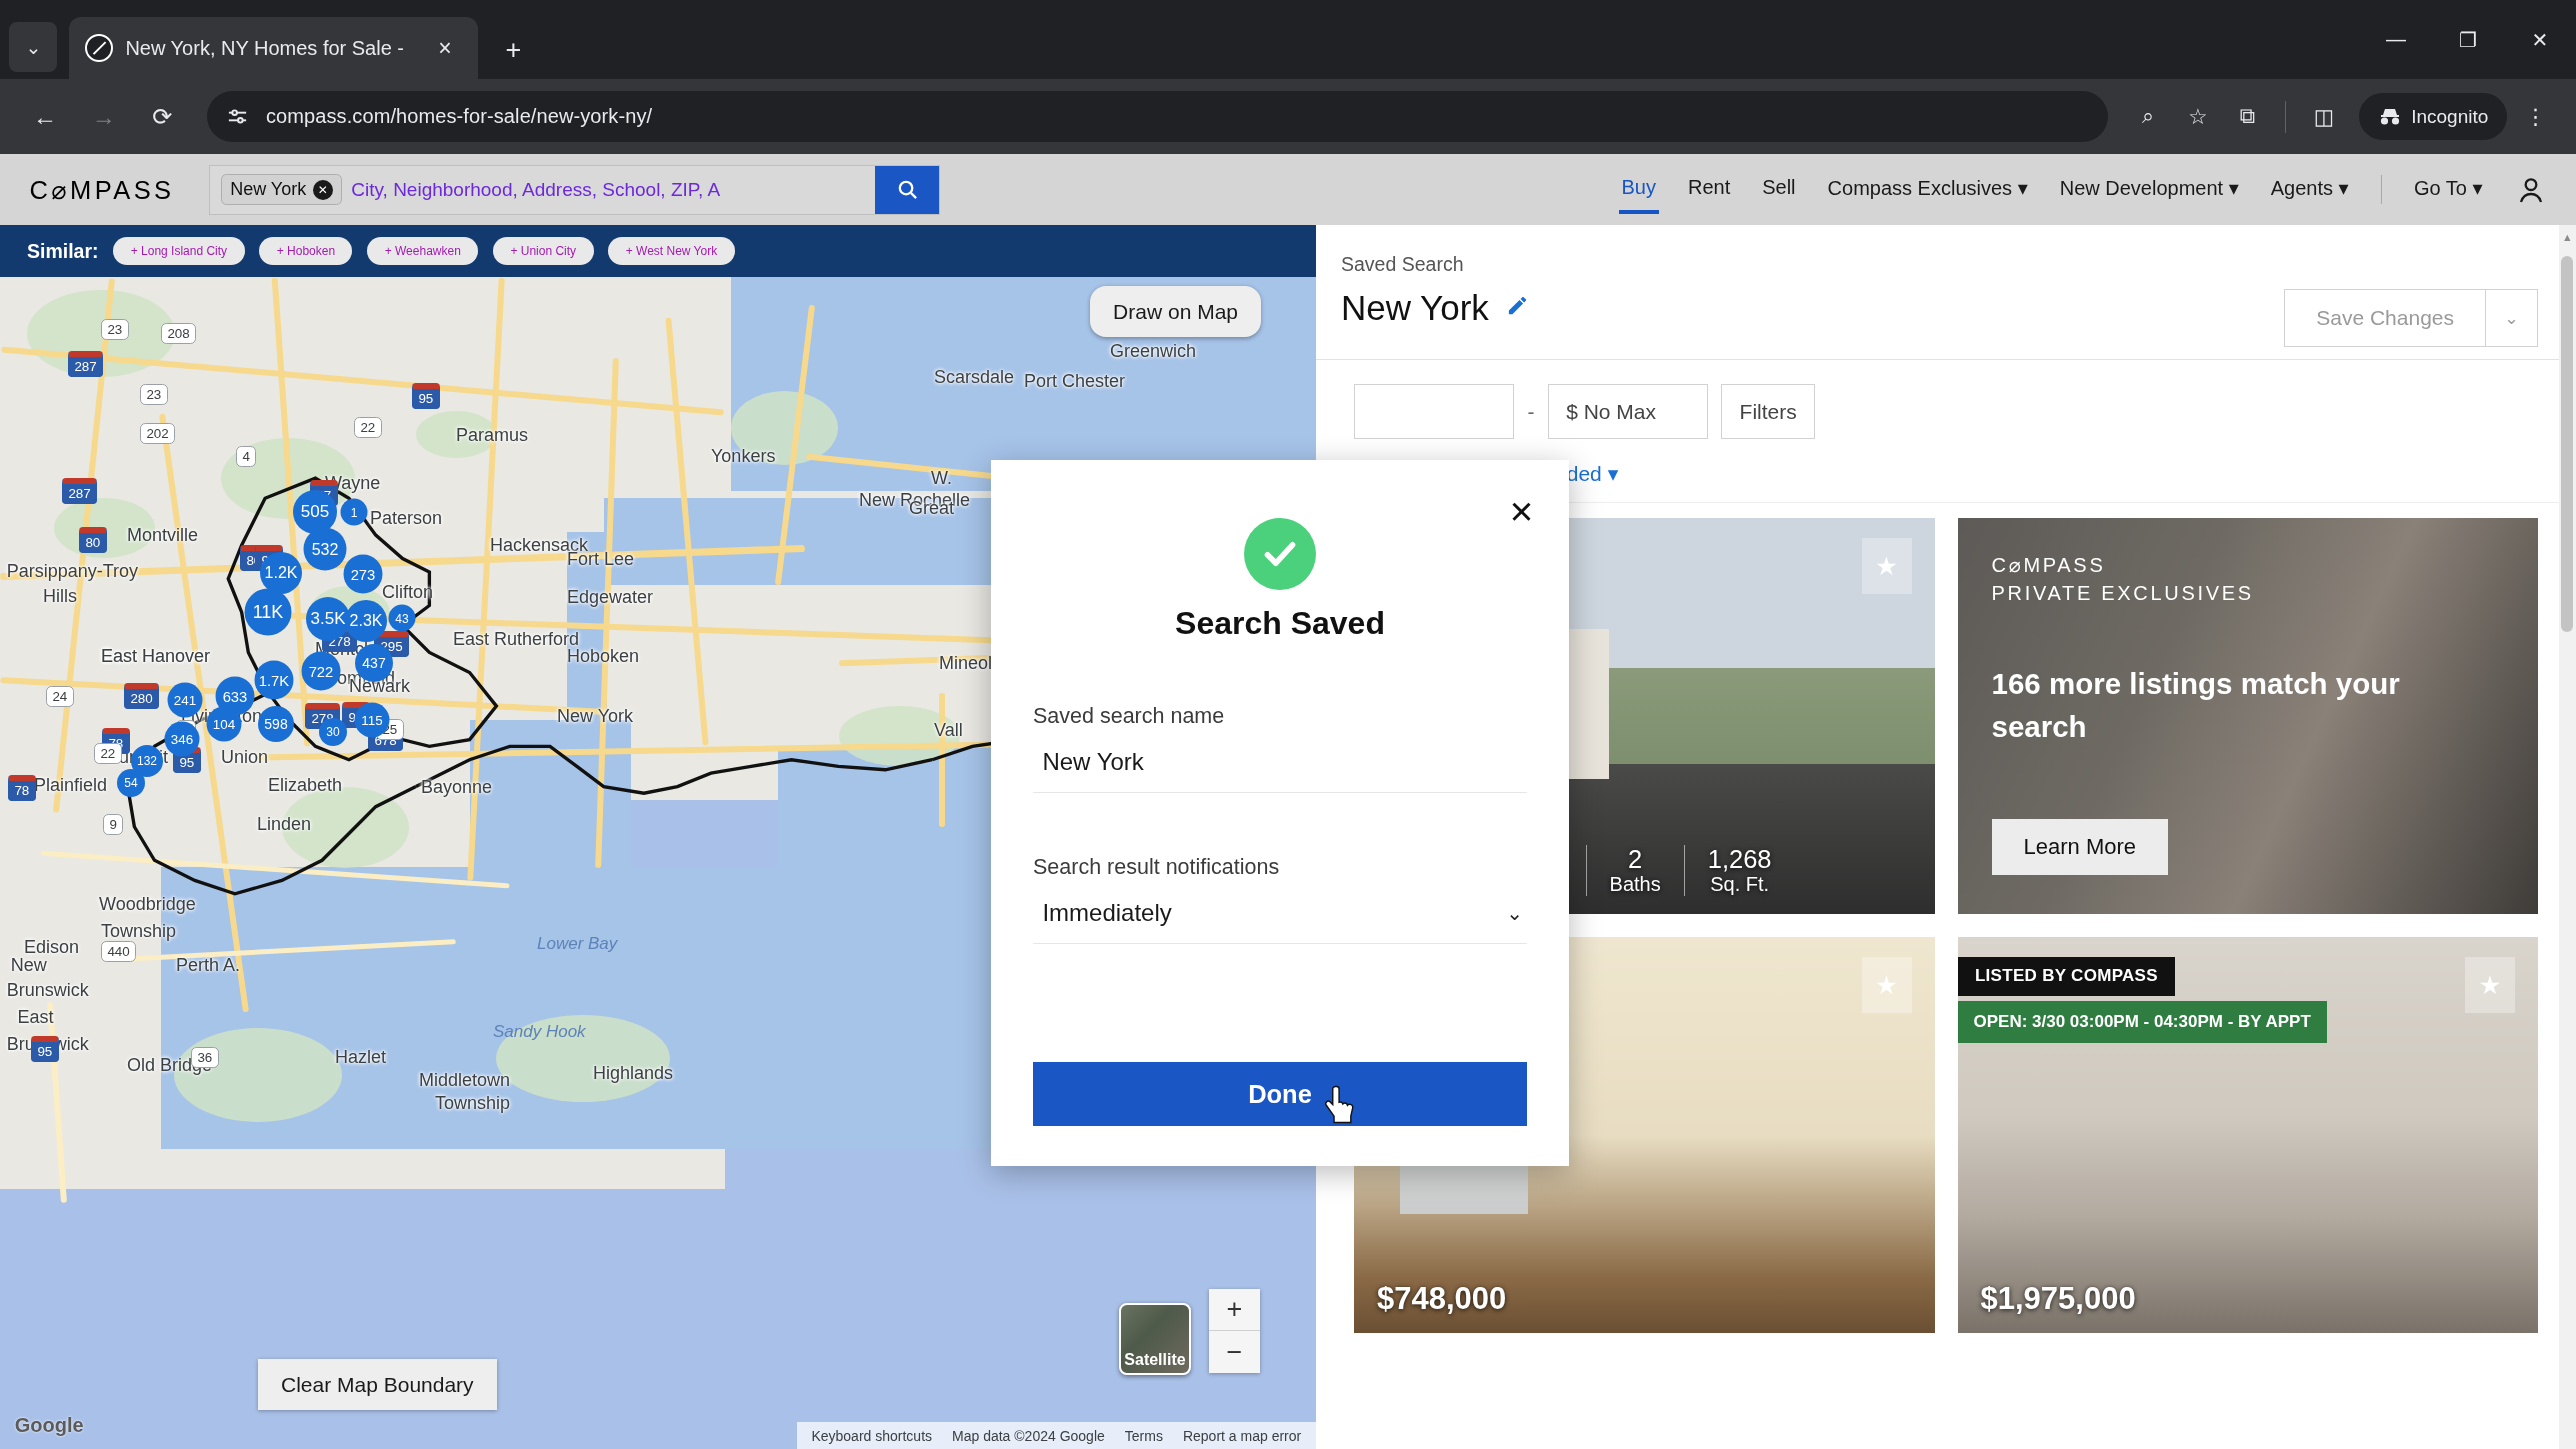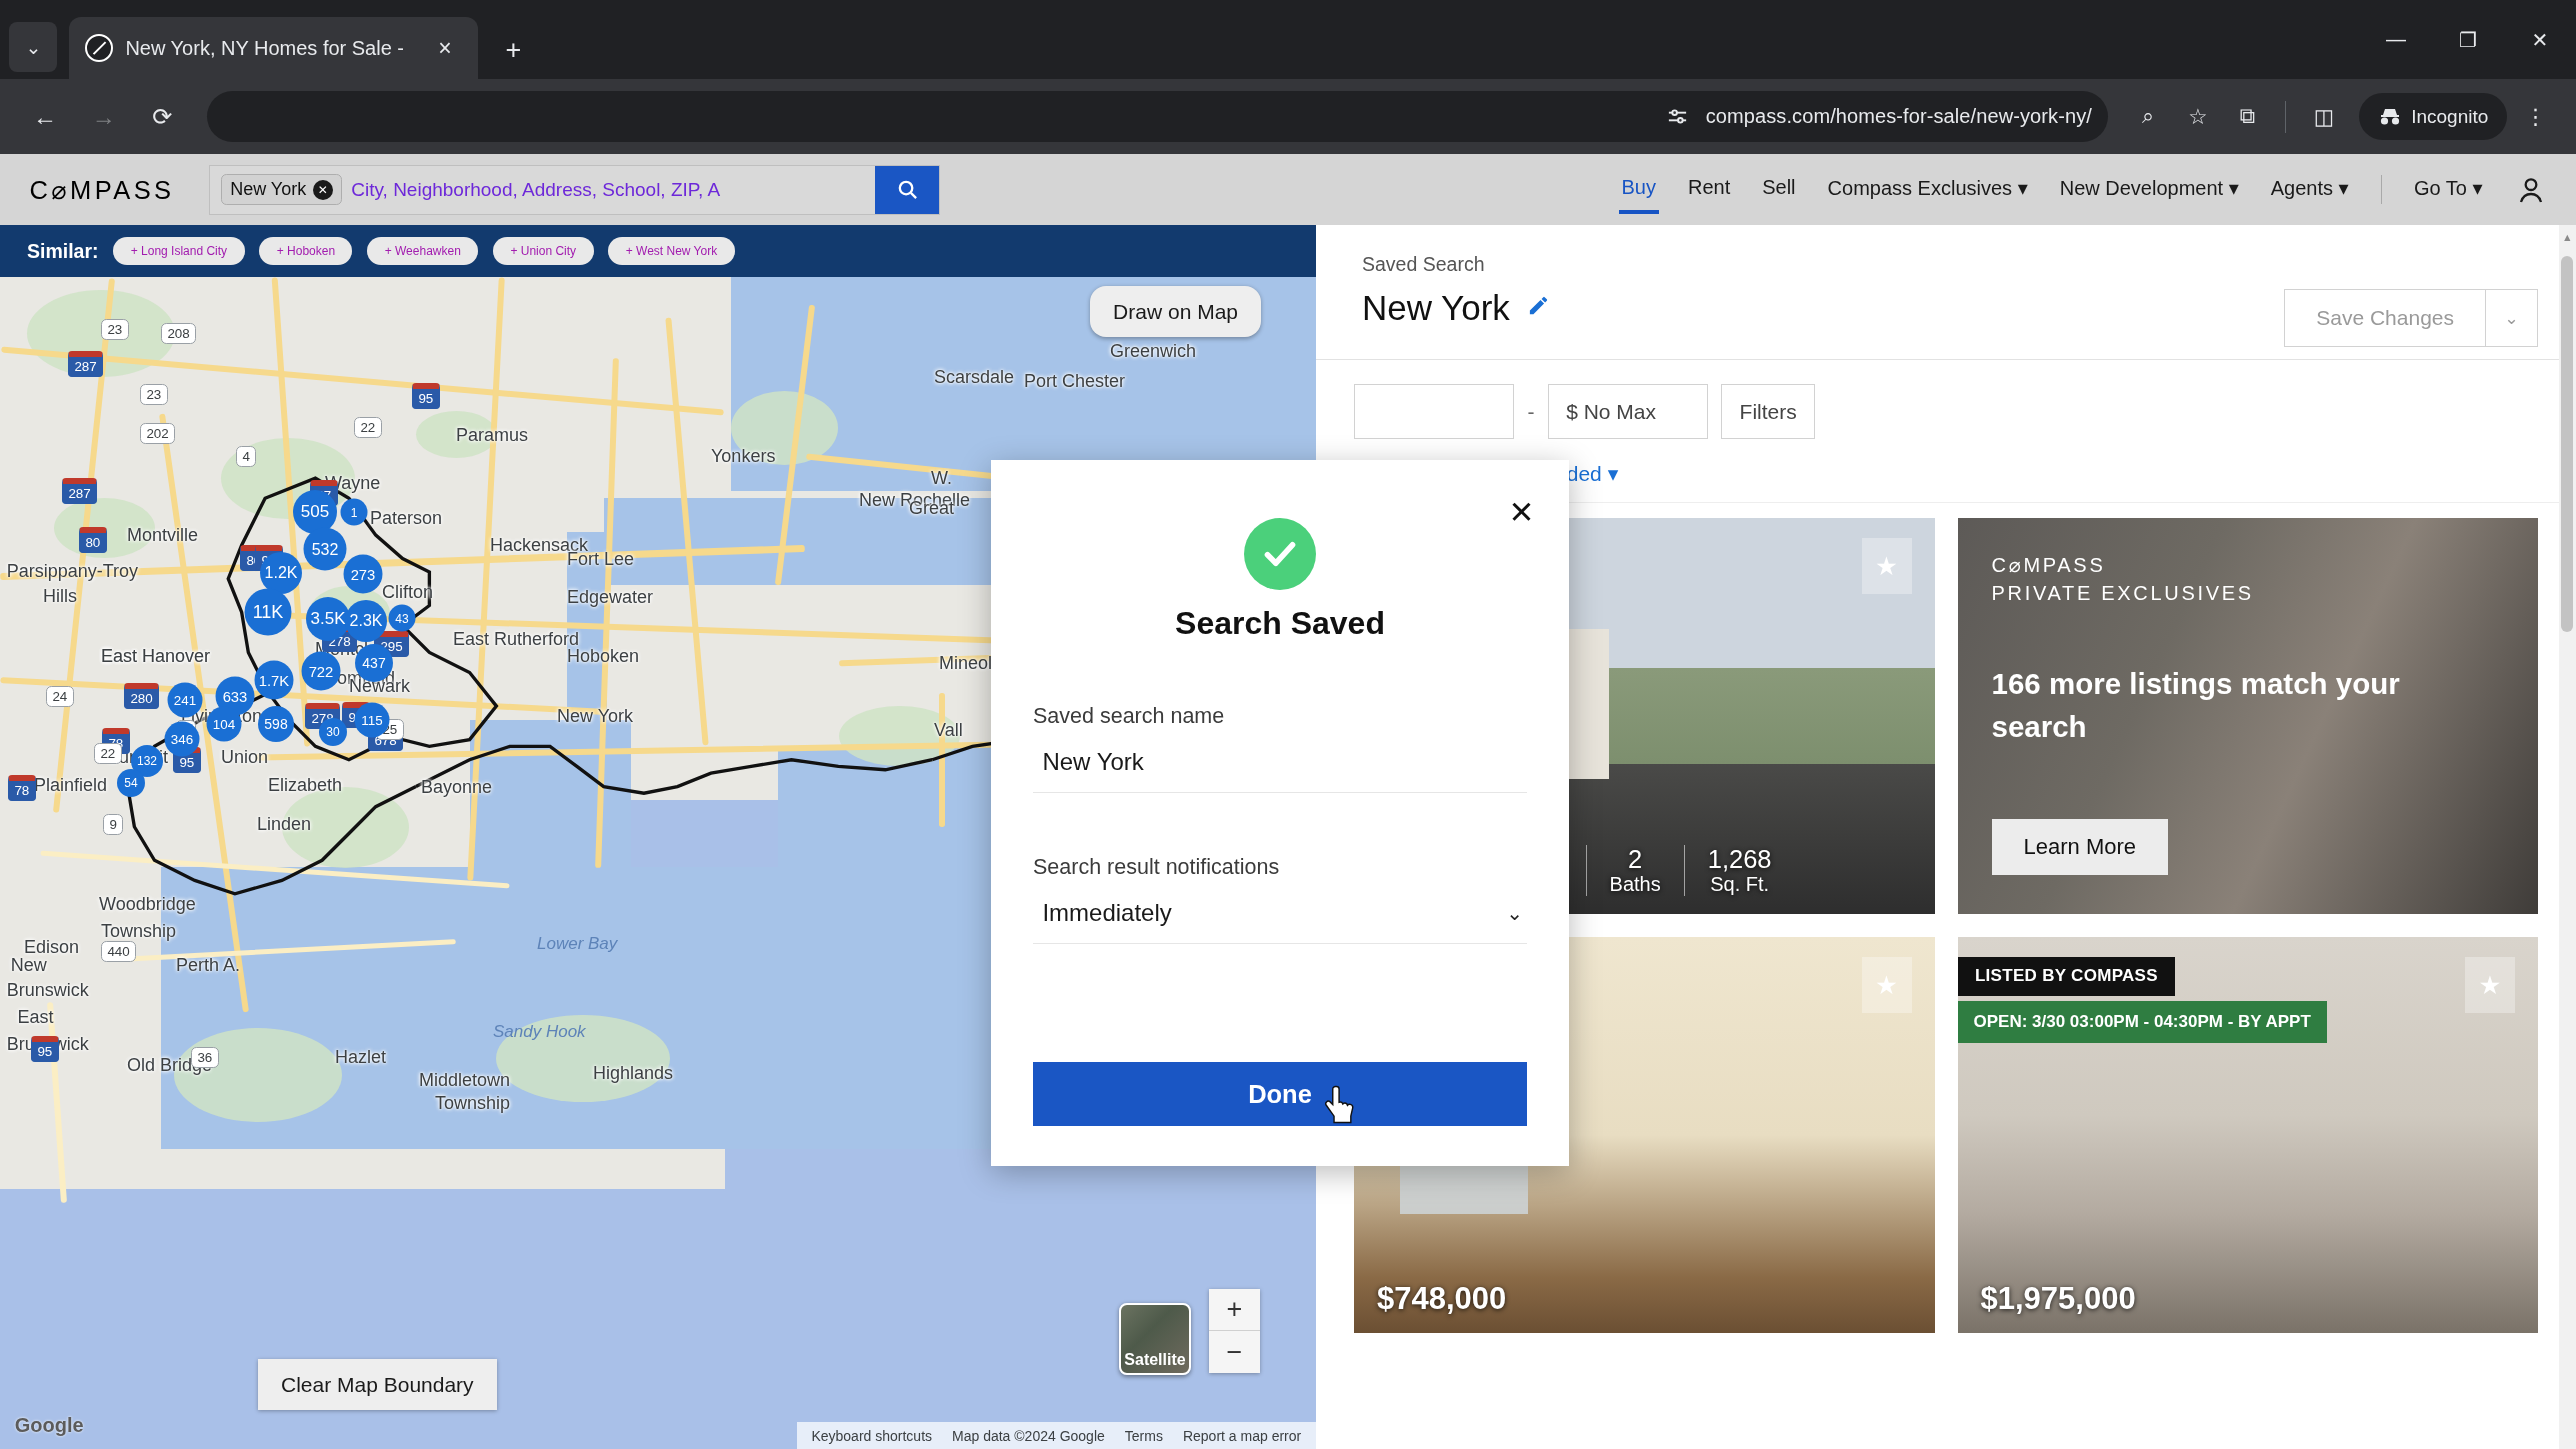--- a/index.html
+++ b/index.html
@@ -67,21 +67,21 @@
   }
   .nav-btn {
     width: 52px; height: 52px; border-radius: 50%;
     display: flex; align-items: center; justify-content: center;
     color: #e8eaed; font-size: 24px;
   }
   .nav-btn.disabled { color: #7e8083; }
   .omnibox {
     flex: 1; height: 51px; background: #202124;
     border-radius: 25.5px; margin: 0 12px;
-    display: flex; align-items: center; padding: 0 16px; gap: 13.4px; justify-content: flex-end;
+    display: flex; align-items: center; padding: 0 16px; gap: 13.4px;
   }
   .omnibox-icon {
     width: 29.5px; height: 29.5px; border-radius: 50%;
     display: flex; align-items: center; justify-content: center;
     color: #e8eaed;
   }
   .omnibox-url { color: #e8eaed; font-size: 20px; letter-spacing: 0.1px; }
   .tb-icon {
     width: 43px; height: 43px; color: #e8eaed;
     display: flex; align-items: center; justify-content: center;
@@ -226,21 +226,21 @@
     background: rgba(255,255,255,.72);
     display: flex; align-items: center; gap: 20px; padding: 0 14.8px;
     font-size: 14px; color: #3c4043; white-space: nowrap;
   }
 
   
   .results-col {
     width: 1260px; background: #ffffff; position: relative;
     display: flex; flex-direction: column; overflow: hidden;
   }
-  .saved-head { padding: 28px 38px 0 46px; position: relative; }
+  .saved-head { padding: 28px 38px 0 25px; position: relative; }
   .saved-kicker { font-size: 19.5px; color: #555; }
   .saved-title-row { display: flex; align-items: center; gap: 17.4px; margin-top: 12px; }
   .saved-title { font-size: 35px; color: #111; font-weight: 400; }
   .edit-pencil { color: #1a6fd4; font-size: 23px; }
   .save-changes {
     position: absolute; right: 38px; top: 64px;
     display: flex; height: 58px; border: 0.7px solid #d2d2d2;
   }
   .save-changes-label {
     padding: 0 31px; display: flex; align-items: center;

